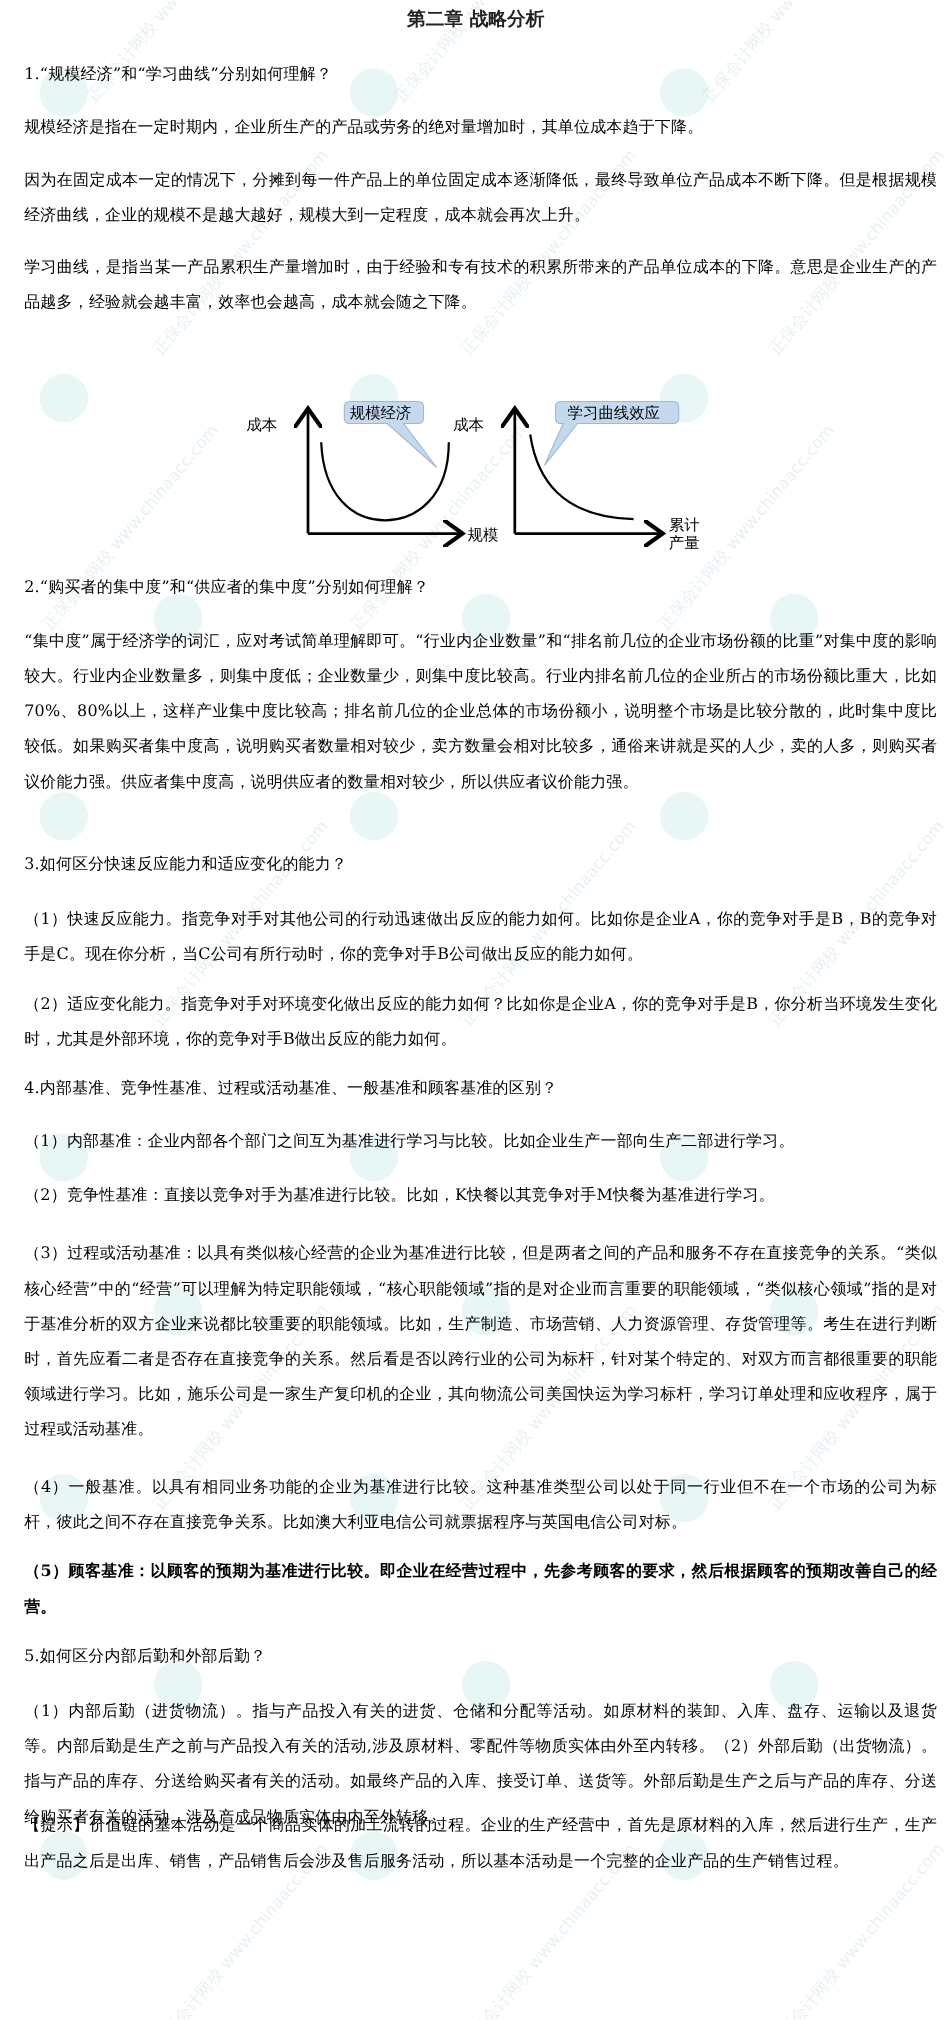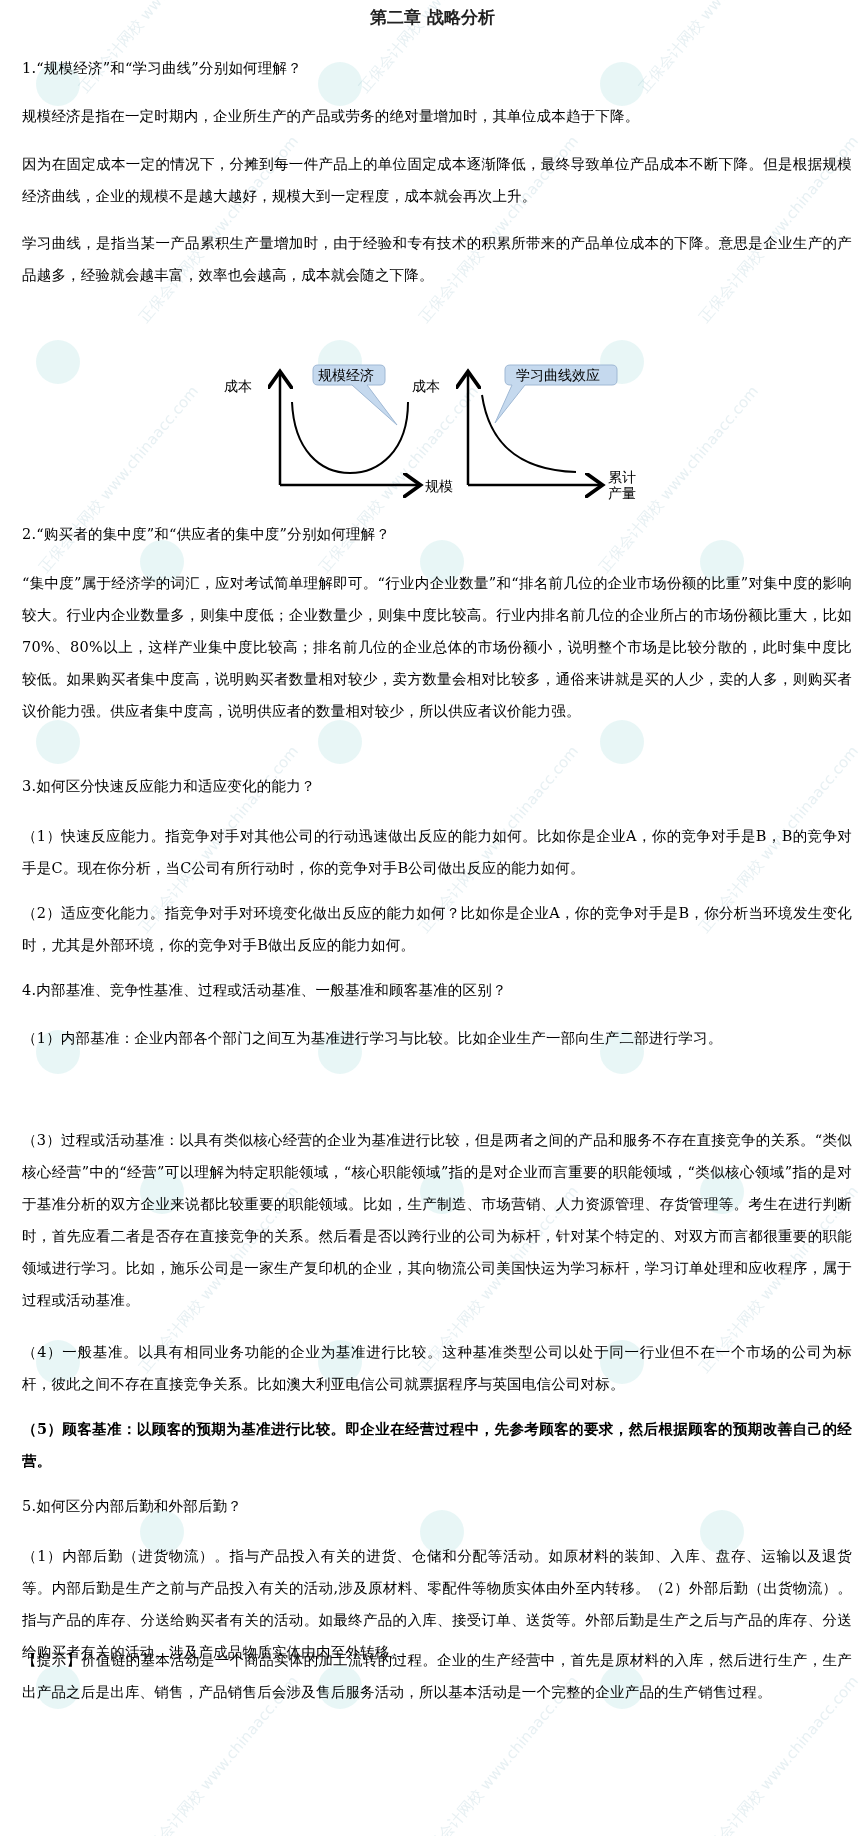--- a/index.html
+++ b/index.html
@@ -106,20 +106,21 @@
 
   <div class="p q" style="top:518px;">2.“购买者的集中度”和“供应者的集中度”分别如何理解？</div>
   <div class="p" style="top:567px;">“集中度”属于经济学的词汇，应对考试简单理解即可。“行业内企业数量”和“排名前几位的企业市场份额的比重”对集中度的影响较大。行业内企业数量多，则集中度低；企业数量少，则集中度比较高。行业内排名前几位的企业所占的市场份额比重大，比如70%、80%以上，这样产业集中度比较高；排名前几位的企业总体的市场份额小，说明整个市场是比较分散的，此时集中度比较低。如果购买者集中度高，说明购买者数量相对较少，卖方数量会相对比较多，通俗来讲就是买的人少，卖的人多，则购买者议价能力强。供应者集中度高，说明供应者的数量相对较少，所以供应者议价能力强。</div>
 
   <div class="p q" style="top:770px;">3.如何区分快速反应能力和适应变化的能力？</div>
   <div class="p" style="top:820px;">（1）快速反应能力。指竞争对手对其他公司的行动迅速做出反应的能力如何。比如你是企业A，你的竞争对手是B，B的竞争对手是C。现在你分析，当C公司有所行动时，你的竞争对手B公司做出反应的能力如何。</div>
   <div class="p" style="top:897px;">（2）适应变化能力。指竞争对手对环境变化做出反应的能力如何？比如你是企业A，你的竞争对手是B，你分析当环境发生变化时，尤其是外部环境，你的竞争对手B做出反应的能力如何。</div>
 
   <div class="p q" style="top:974px;">4.内部基准、竞争性基准、过程或活动基准、一般基准和顾客基准的区别？</div>
   <div class="p" style="top:1022px;">（1）内部基准：企业内部各个部门之间互为基准进行学习与比较。比如企业生产一部向生产二部进行学习。</div>
+  <div class="p" style="top:1071px;">（2）竞争性基准：直接以竞争对手为基准进行比较。比如，K快餐以其竞争对手M快餐为基准进行学习。</div>
   <div class="p" style="top:1124px;">（3）过程或活动基准：以具有类似核心经营的企业为基准进行比较，但是两者之间的产品和服务不存在直接竞争的关系。“类似核心经营”中的“经营”可以理解为特定职能领域，“核心职能领域”指的是对企业而言重要的职能领域，“类似核心领域”指的是对于基准分析的双方企业来说都比较重要的职能领域。比如，生产制造、市场营销、人力资源管理、存货管理等。考生在进行判断时，首先应看二者是否存在直接竞争的关系。然后看是否以跨行业的公司为标杆，针对某个特定的、对双方而言都很重要的职能领域进行学习。比如，施乐公司是一家生产复印机的企业，其向物流公司美国快运为学习标杆，学习订单处理和应收程序，属于过程或活动基准。</div>
   <div class="p" style="top:1336px;">（4）一般基准。以具有相同业务功能的企业为基准进行比较。这种基准类型公司以处于同一行业但不在一个市场的公司为标杆，彼此之间不存在直接竞争关系。比如澳大利亚电信公司就票据程序与英国电信公司对标。</div>
   <div class="p" style="top:1413px;font-weight:bold;">（5）顾客基准：以顾客的预期为基准进行比较。即企业在经营过程中，先参考顾客的要求，然后根据顾客的预期改善自己的经营。</div>
 
   <div class="p q" style="top:1490px;">5.如何区分内部后勤和外部后勤？</div>
   <div class="p" style="top:1540px;">（1）内部后勤（进货物流）。指与产品投入有关的进货、仓储和分配等活动。如原材料的装卸、入库、盘存、运输以及退货等。内部后勤是生产之前与产品投入有关的活动,涉及原材料、零配件等物质实体由外至内转移。（2）外部后勤（出货物流）。指与产品的库存、分送给购买者有关的活动。如最终产品的入库、接受订单、送货等。外部后勤是生产之后与产品的库存、分送给购买者有关的活动。涉及产成品物质实体由内至外转移。</div>
   <div class="p" style="top:1644px;">【提示】价值链的基本活动是一个商品实体的加工流转的过程。企业的生产经营中，首先是原材料的入库，然后进行生产，生产出产品之后是出库、销售，产品销售后会涉及售后服务活动，所以基本活动是一个完整的企业产品的生产销售过程。</div>
 </div>
 
 </body></html>

